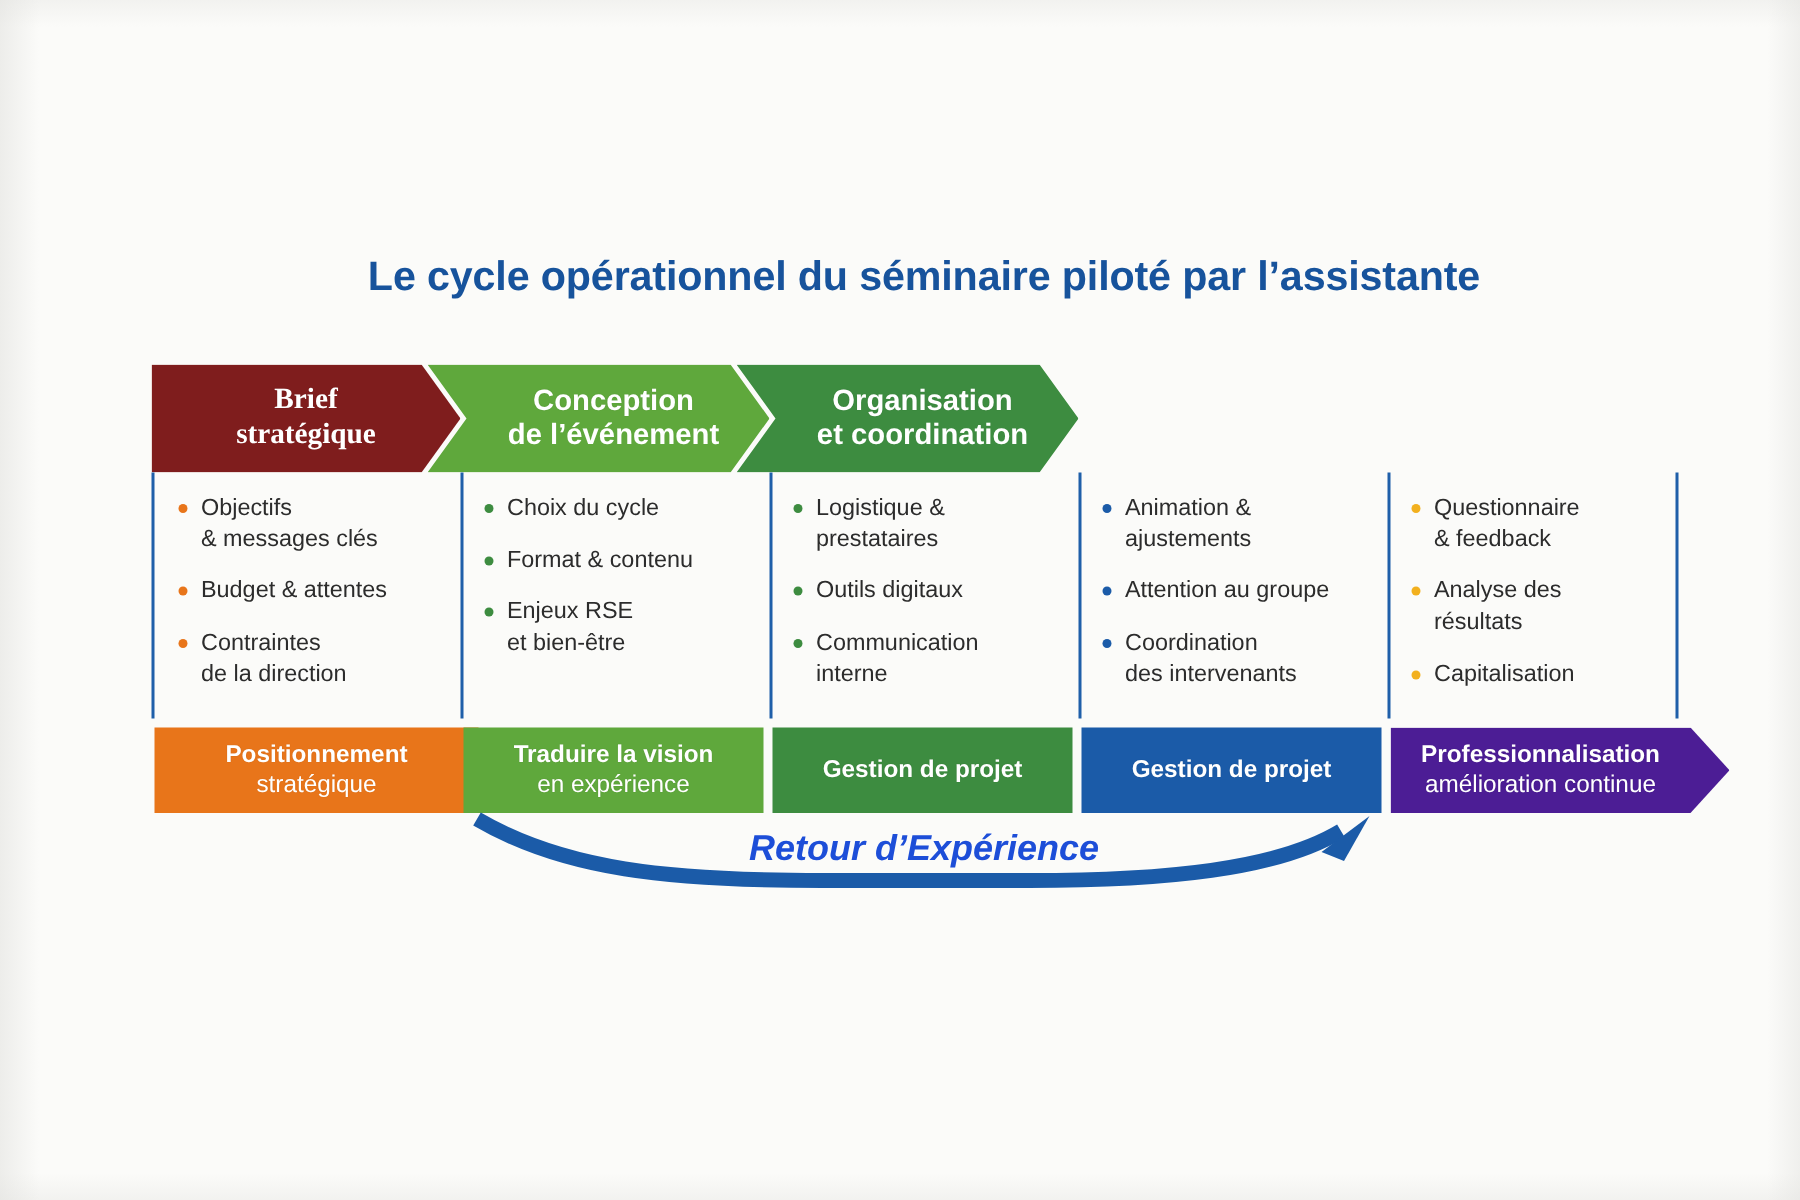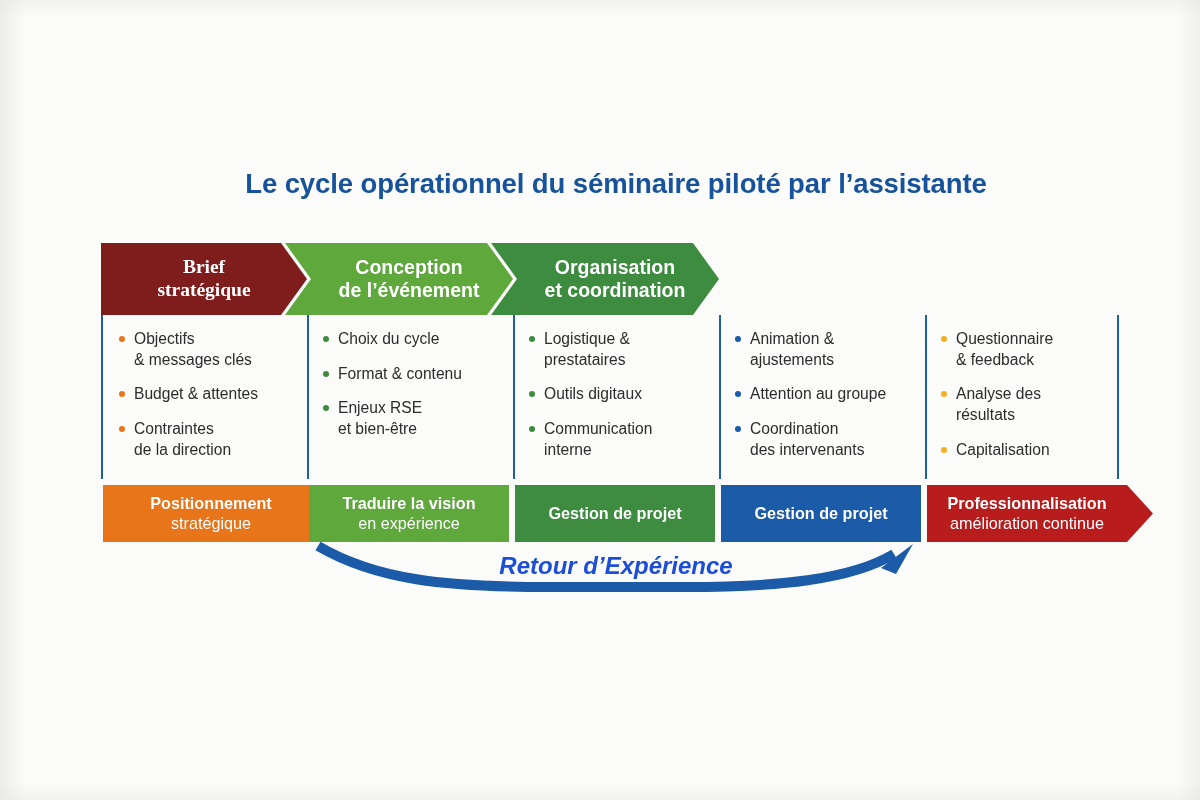--- a/index.html
+++ b/index.html
@@ -307,21 +307,21 @@
         <div class="foot" style="left: 414px; width: 200px; background: rgb(61, 140, 64);">
           <div>
             <span class="lbl">Gestion de projet</span>
           </div>
         </div>
         <div class="foot" style="left: 620px; width: 200px; background: rgb(27, 91, 168);">
           <div>
             <span class="lbl">Gestion de projet</span>
           </div>
         </div>
-        <div class="foot" style="left: 826px; width: 226px; background: #b91c1c; clip-path: polygon(0px 0px, 88.496% 0px, 100% 50%, 88.496% 100%, 0px 100%); padding-right: 26px;">
+        <div class="foot" style="left: 826px; width: 226px; background: #4c1d95; clip-path: polygon(0px 0px, 88.496% 0px, 100% 50%, 88.496% 100%, 0px 100%); padding-right: 26px;">
           <div>
             <span class="lbl">Professionnalisation</span>
             <span class="lbl sub">amélioration continue</span>
           </div>
         </div>
       </div>
 
   </div>
 
   <div class="loop">

